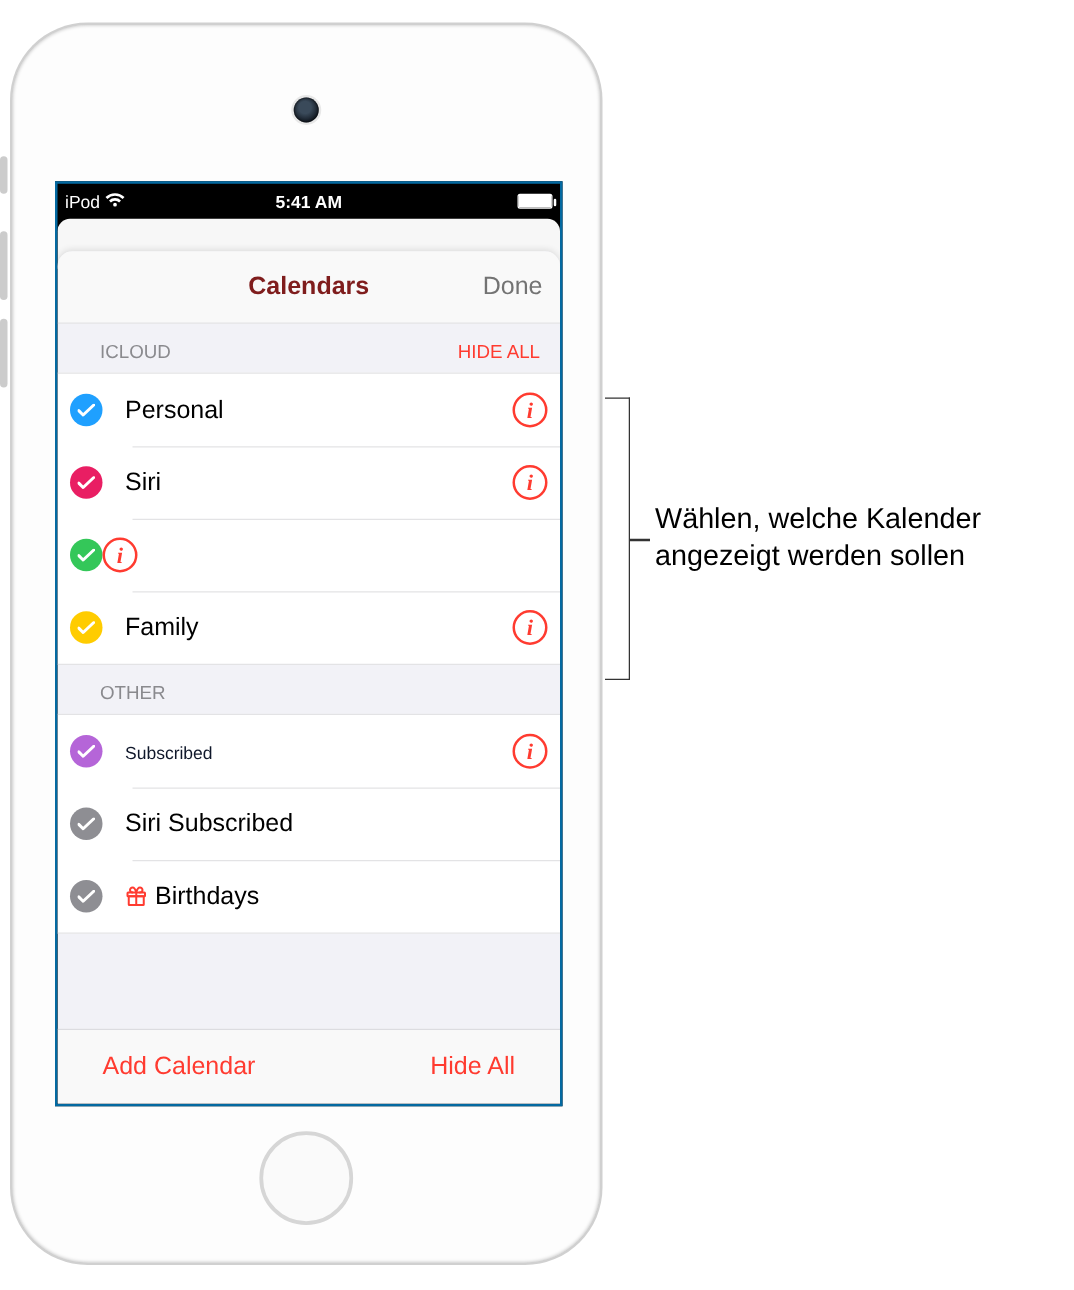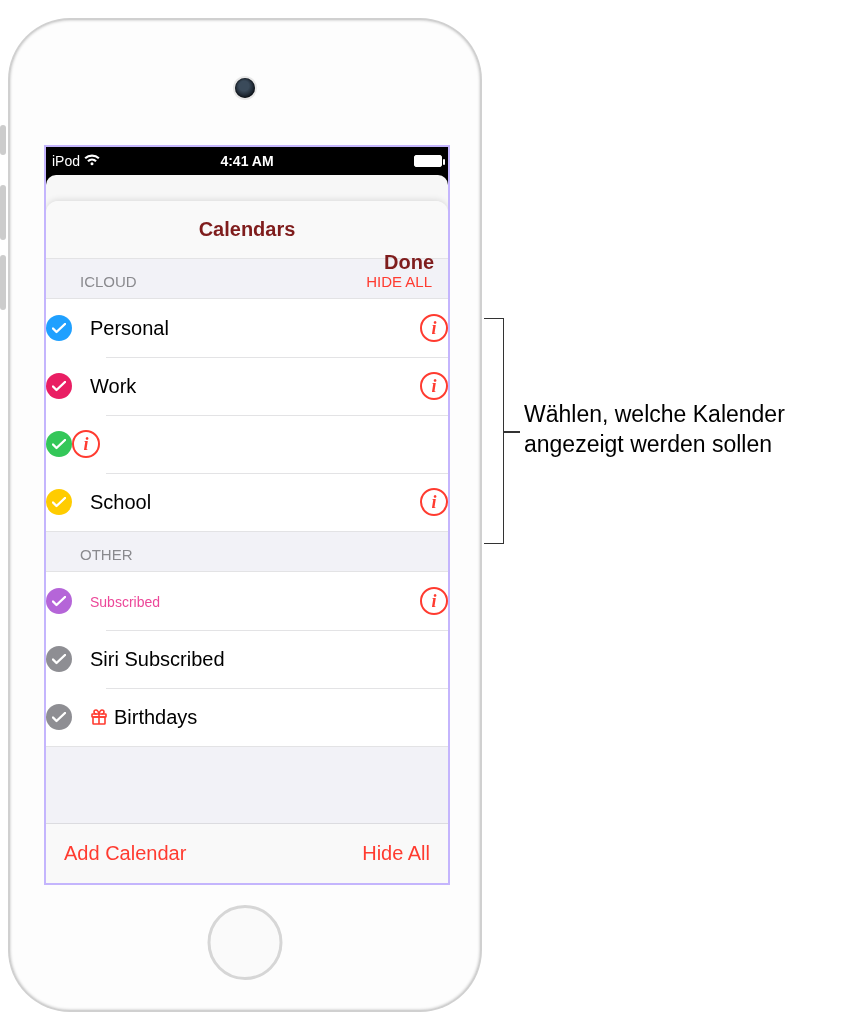--- a/index.html
+++ b/index.html
@@ -69,21 +69,21 @@
       border: 3px solid #d6d6d6;
       background: #fafafa;
     }
     .screen {
       position: absolute;
       left: 34px;
       top: 125px;
       width: 406px;
       height: 740px;
       background: #000;
-      border: 2px solid #c4b5fd;
+      border: 2px solid #0369a1;
       overflow: hidden;
     }
     .status-bar {
       height: 28px;
       width: 100%;
       color: #fff;
       display: flex;
       align-items: center;
       justify-content: space-between;
       padding: 0 6px;
@@ -136,25 +136,24 @@
       font-size: 20px;
       font-weight: 600;
       color: #7f1d1d;
     }
     .done-btn {
       position: absolute;
       right: 14px;
       top: 50%;
       transform: translateY(-50%);
       font-size: 20px;
-      font-weight: 700;
-      color: #7f1d1d;
+      font-weight: 400;
+      color: #737373;
       border: none;
       background: none;
-      margin-top: 32px;
     }
     .section {
       background: #f2f2f7;
     }
     .section-header {
       display: flex;
       justify-content: space-between;
       align-items: flex-end;
       padding: 14px 16px 8px 34px;
       font-size: 15px;
@@ -169,21 +168,21 @@
     }
     .rows {
       background: #fff;
       border-top: 1px solid #e3e3e5;
       border-bottom: 1px solid #e3e3e5;
     }
     .row {
       display: flex;
       align-items: center;
       height: 58px;
-      padding: 0 0;
+      padding: 0 10px;
       position: relative;
     }
     .row + .row::before {
       content:"";
       position:absolute;
       left: 60px;
       right:0;
       top:0;
       height:1px;
       background:#e3e3e5;
@@ -205,21 +204,21 @@
       display:flex;
       flex-direction:column;
       justify-content:center;
     }
     .row-label {
       font-size: 20px;
       color: #000;
     }
     .row-sub {
       font-size: 14px;
-      color: #ec4899;
+      color: #0f172a;
       margin-top:1px;
     }
     .info-btn {
       width: 28px; height: 28px;
       border: 2.2px solid #ff3b30;
       border-radius: 50%;
       color: #ff3b30;
       font-family: Georgia, "Times New Roman", serif;
       font-style: italic;
       font-size: 18px;
@@ -231,21 +230,21 @@
     }
     .gift-icon { color:#ff3b30; margin-right:6px; display:inline-flex; }
     .toolbar {
       margin-top:auto;
       height: 60px;
       background:#f9f9f9;
       border-top:1px solid #dcdce0;
       display:flex;
       align-items:center;
       justify-content:space-between;
-      padding: 0 18px;
+      padding: 0 36px;
     }
     .toolbar button {
       background:none;border:none;
       color:#ff3b30;
       font-size: 20px;
     }
     .callout {
       position:absolute;
       left: 500px;
       top: 318px;
@@ -295,21 +294,21 @@
   <div class="screen">
     <div class="status-bar">
       <div class="status-left">
         <span>iPod</span>
         <span class="wifi-icon">
           <svg width="16" height="12" viewBox="0 0 16 12">
               <path d="M8 11.2a1.5 1.5 0 100-3 1.5 1.5 0 000 3zM3.2 6.4a7 7 0 019.6 0l-1.5 1.5a4.9 4.9 0 00-6.6 0L3.2 6.4zM.4 3.6a11 11 0 0115.2 0l-1.5 1.5a8.9 8.9 0 00-12.2 0L.4 3.6z" fill="#fff"></path>
             </svg>
         </span>
       </div>
-      <div class="status-center">4:41 AM</div>
+      <div class="status-center">5:41 AM</div>
       <div class="status-right">
         <div class="battery">
             <div class="battery-fill"></div>
           </div>
       </div>
     </div>
 
     <div class="sheet-backdrop"></div>
 
     <div class="sheet">
@@ -335,40 +334,40 @@
               </div>
             <button class="info-btn">i</button>
           </div>
           <div class="row">
             <span class="check" style="background:#e91e63">
               <svg width="14" height="11" viewBox="0 0 14 11">
                   <path d="M1 5.5l3.5 3.5L13 1" stroke="#fff" stroke-width="2.4" fill="none" stroke-linecap="round" stroke-linejoin="round"></path>
                 </svg>
             </span>
             <div class="row-label-wrap">
-                <span class="row-label">Work</span>
+                <span class="row-label">Siri</span>
               </div>
             <button class="info-btn">i</button>
           </div>
           <div class="row">
             <span class="check" style="background:#34c759">
               <svg width="14" height="11" viewBox="0 0 14 11">
                   <path d="M1 5.5l3.5 3.5L13 1" stroke="#fff" stroke-width="2.4" fill="none" stroke-linecap="round" stroke-linejoin="round"></path>
                 </svg>
             </span>
             <button class="info-btn">i</button>
           </div>
           <div class="row">
             <span class="check" style="background:#ffcc00">
               <svg width="14" height="11" viewBox="0 0 14 11">
                   <path d="M1 5.5l3.5 3.5L13 1" stroke="#fff" stroke-width="2.4" fill="none" stroke-linecap="round" stroke-linejoin="round"></path>
                 </svg>
             </span>
             <div class="row-label-wrap">
-                <span class="row-label">School</span>
+                <span class="row-label">Family</span>
               </div>
             <button class="info-btn">i</button>
           </div>
         </div>
       </div>
 
       <div class="section">
         <div class="section-header">
           <span>OTHER</span>
         </div>

